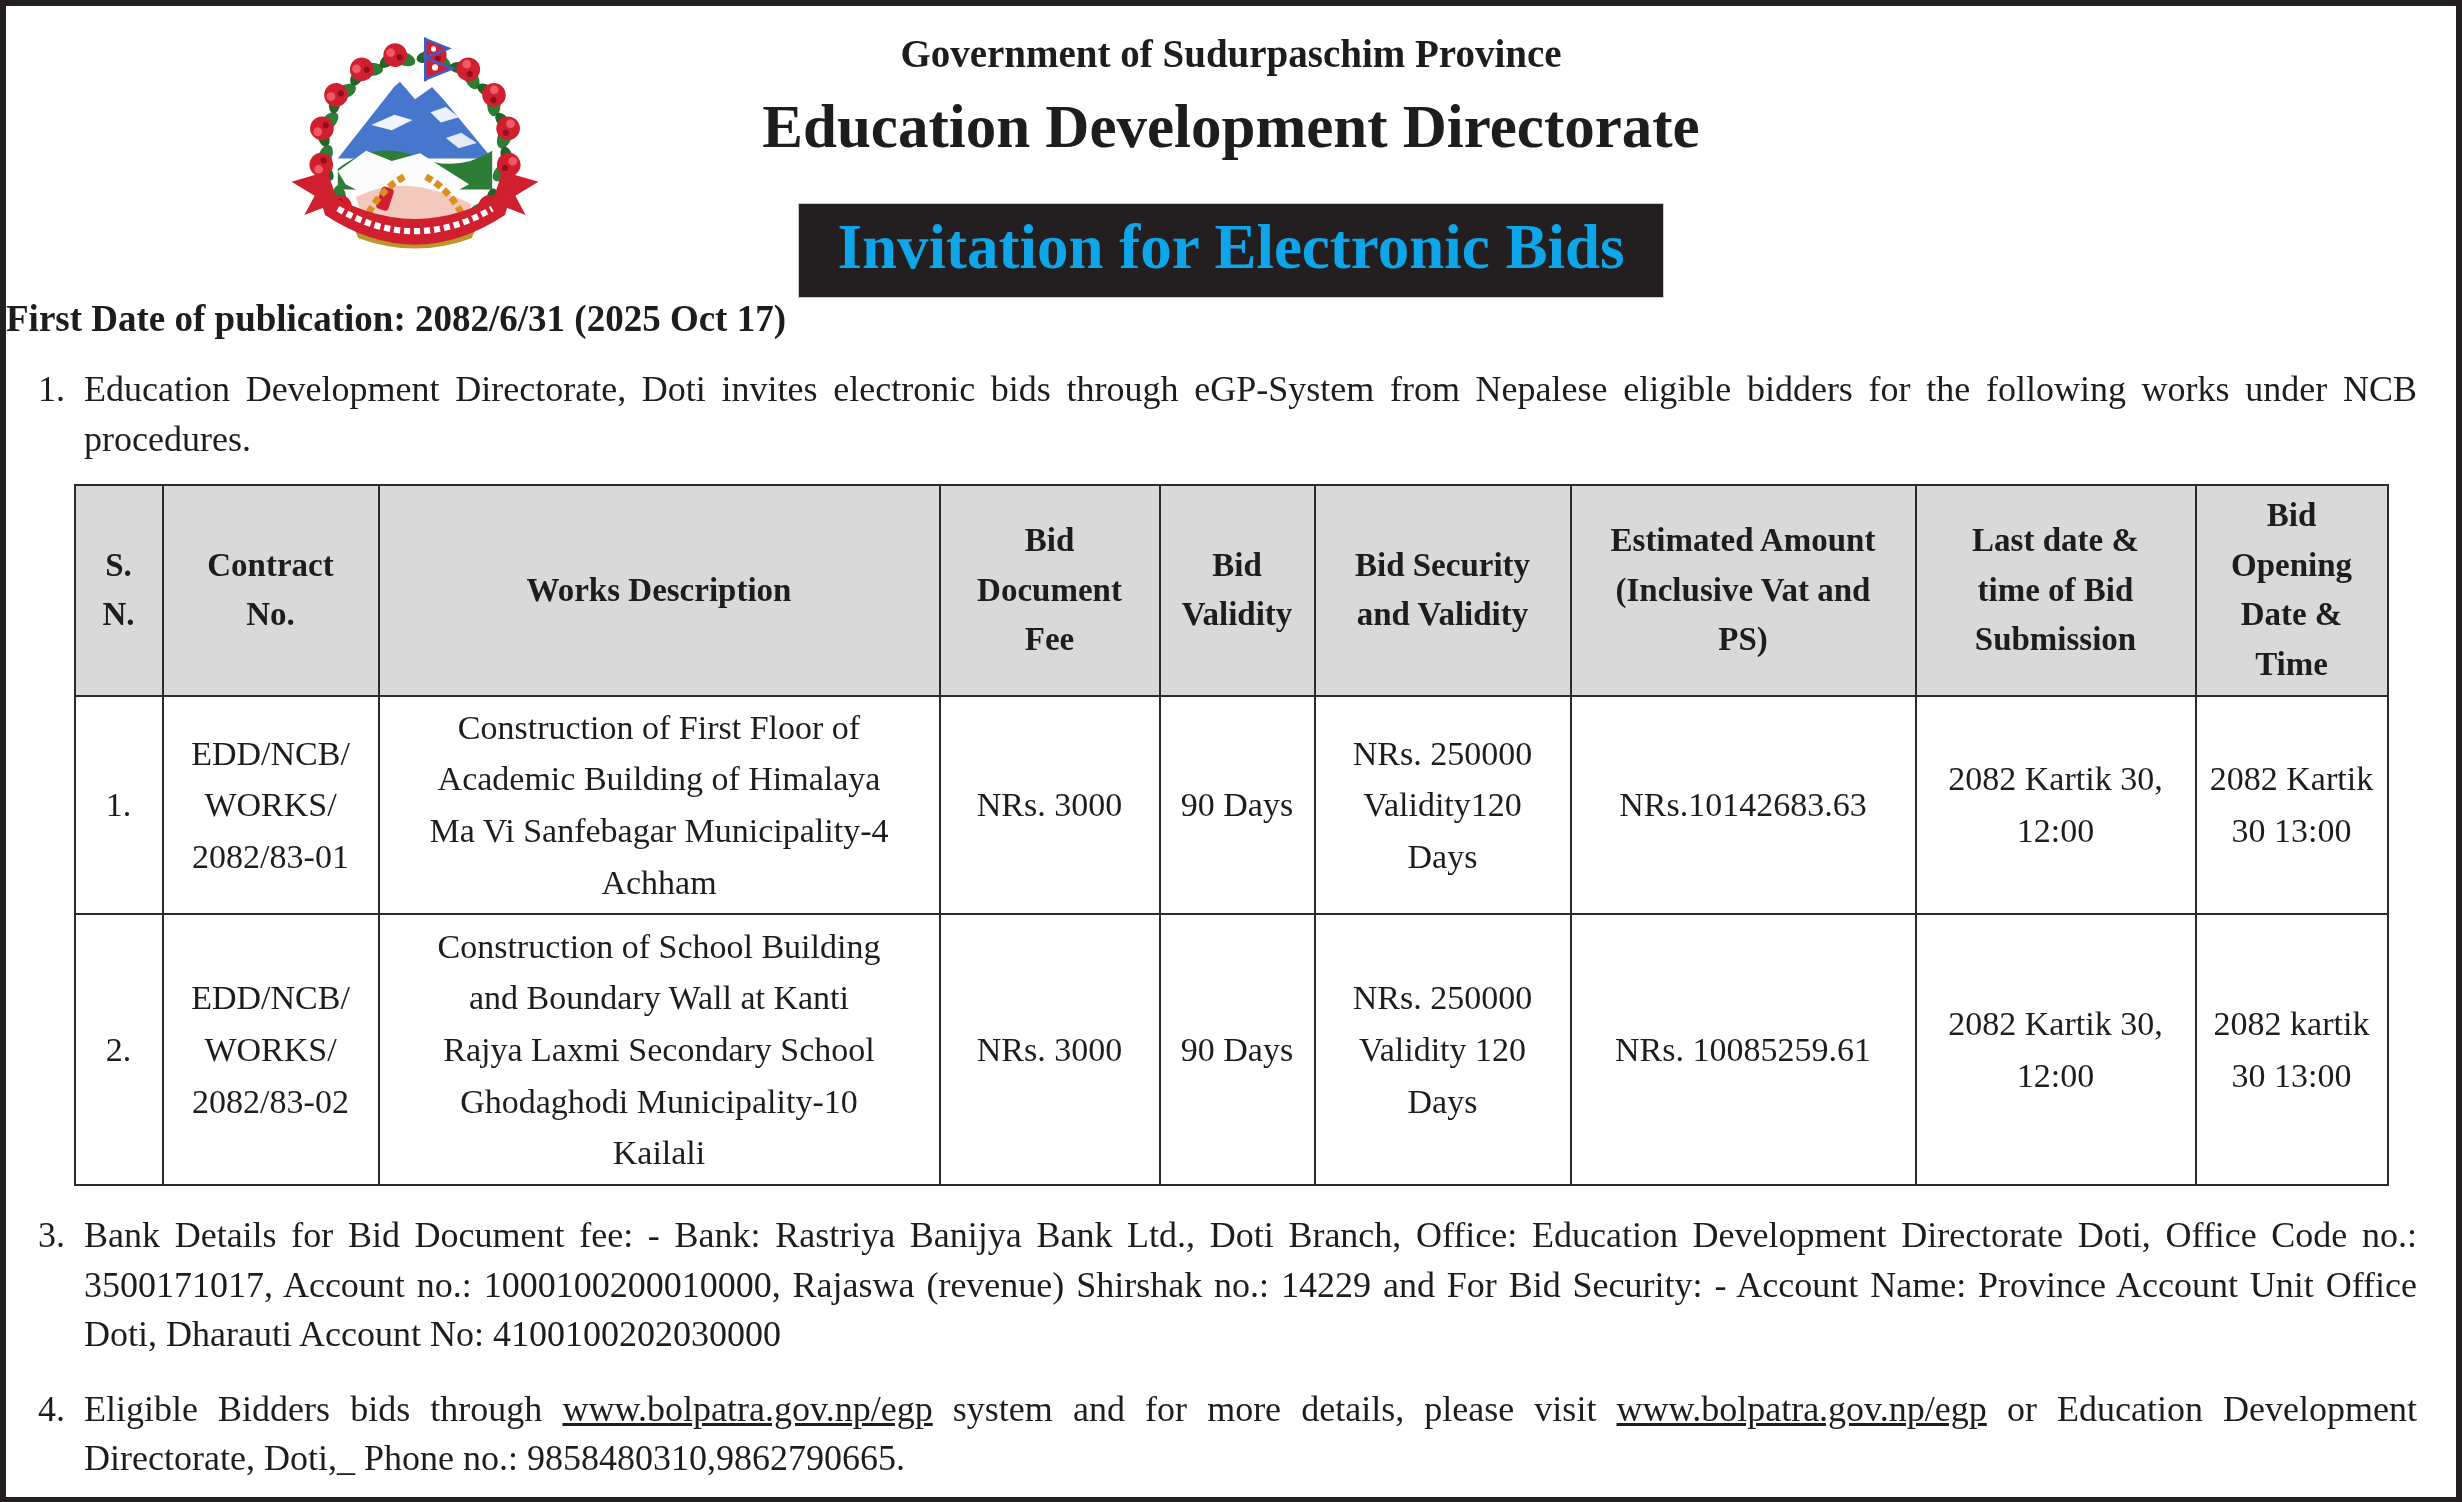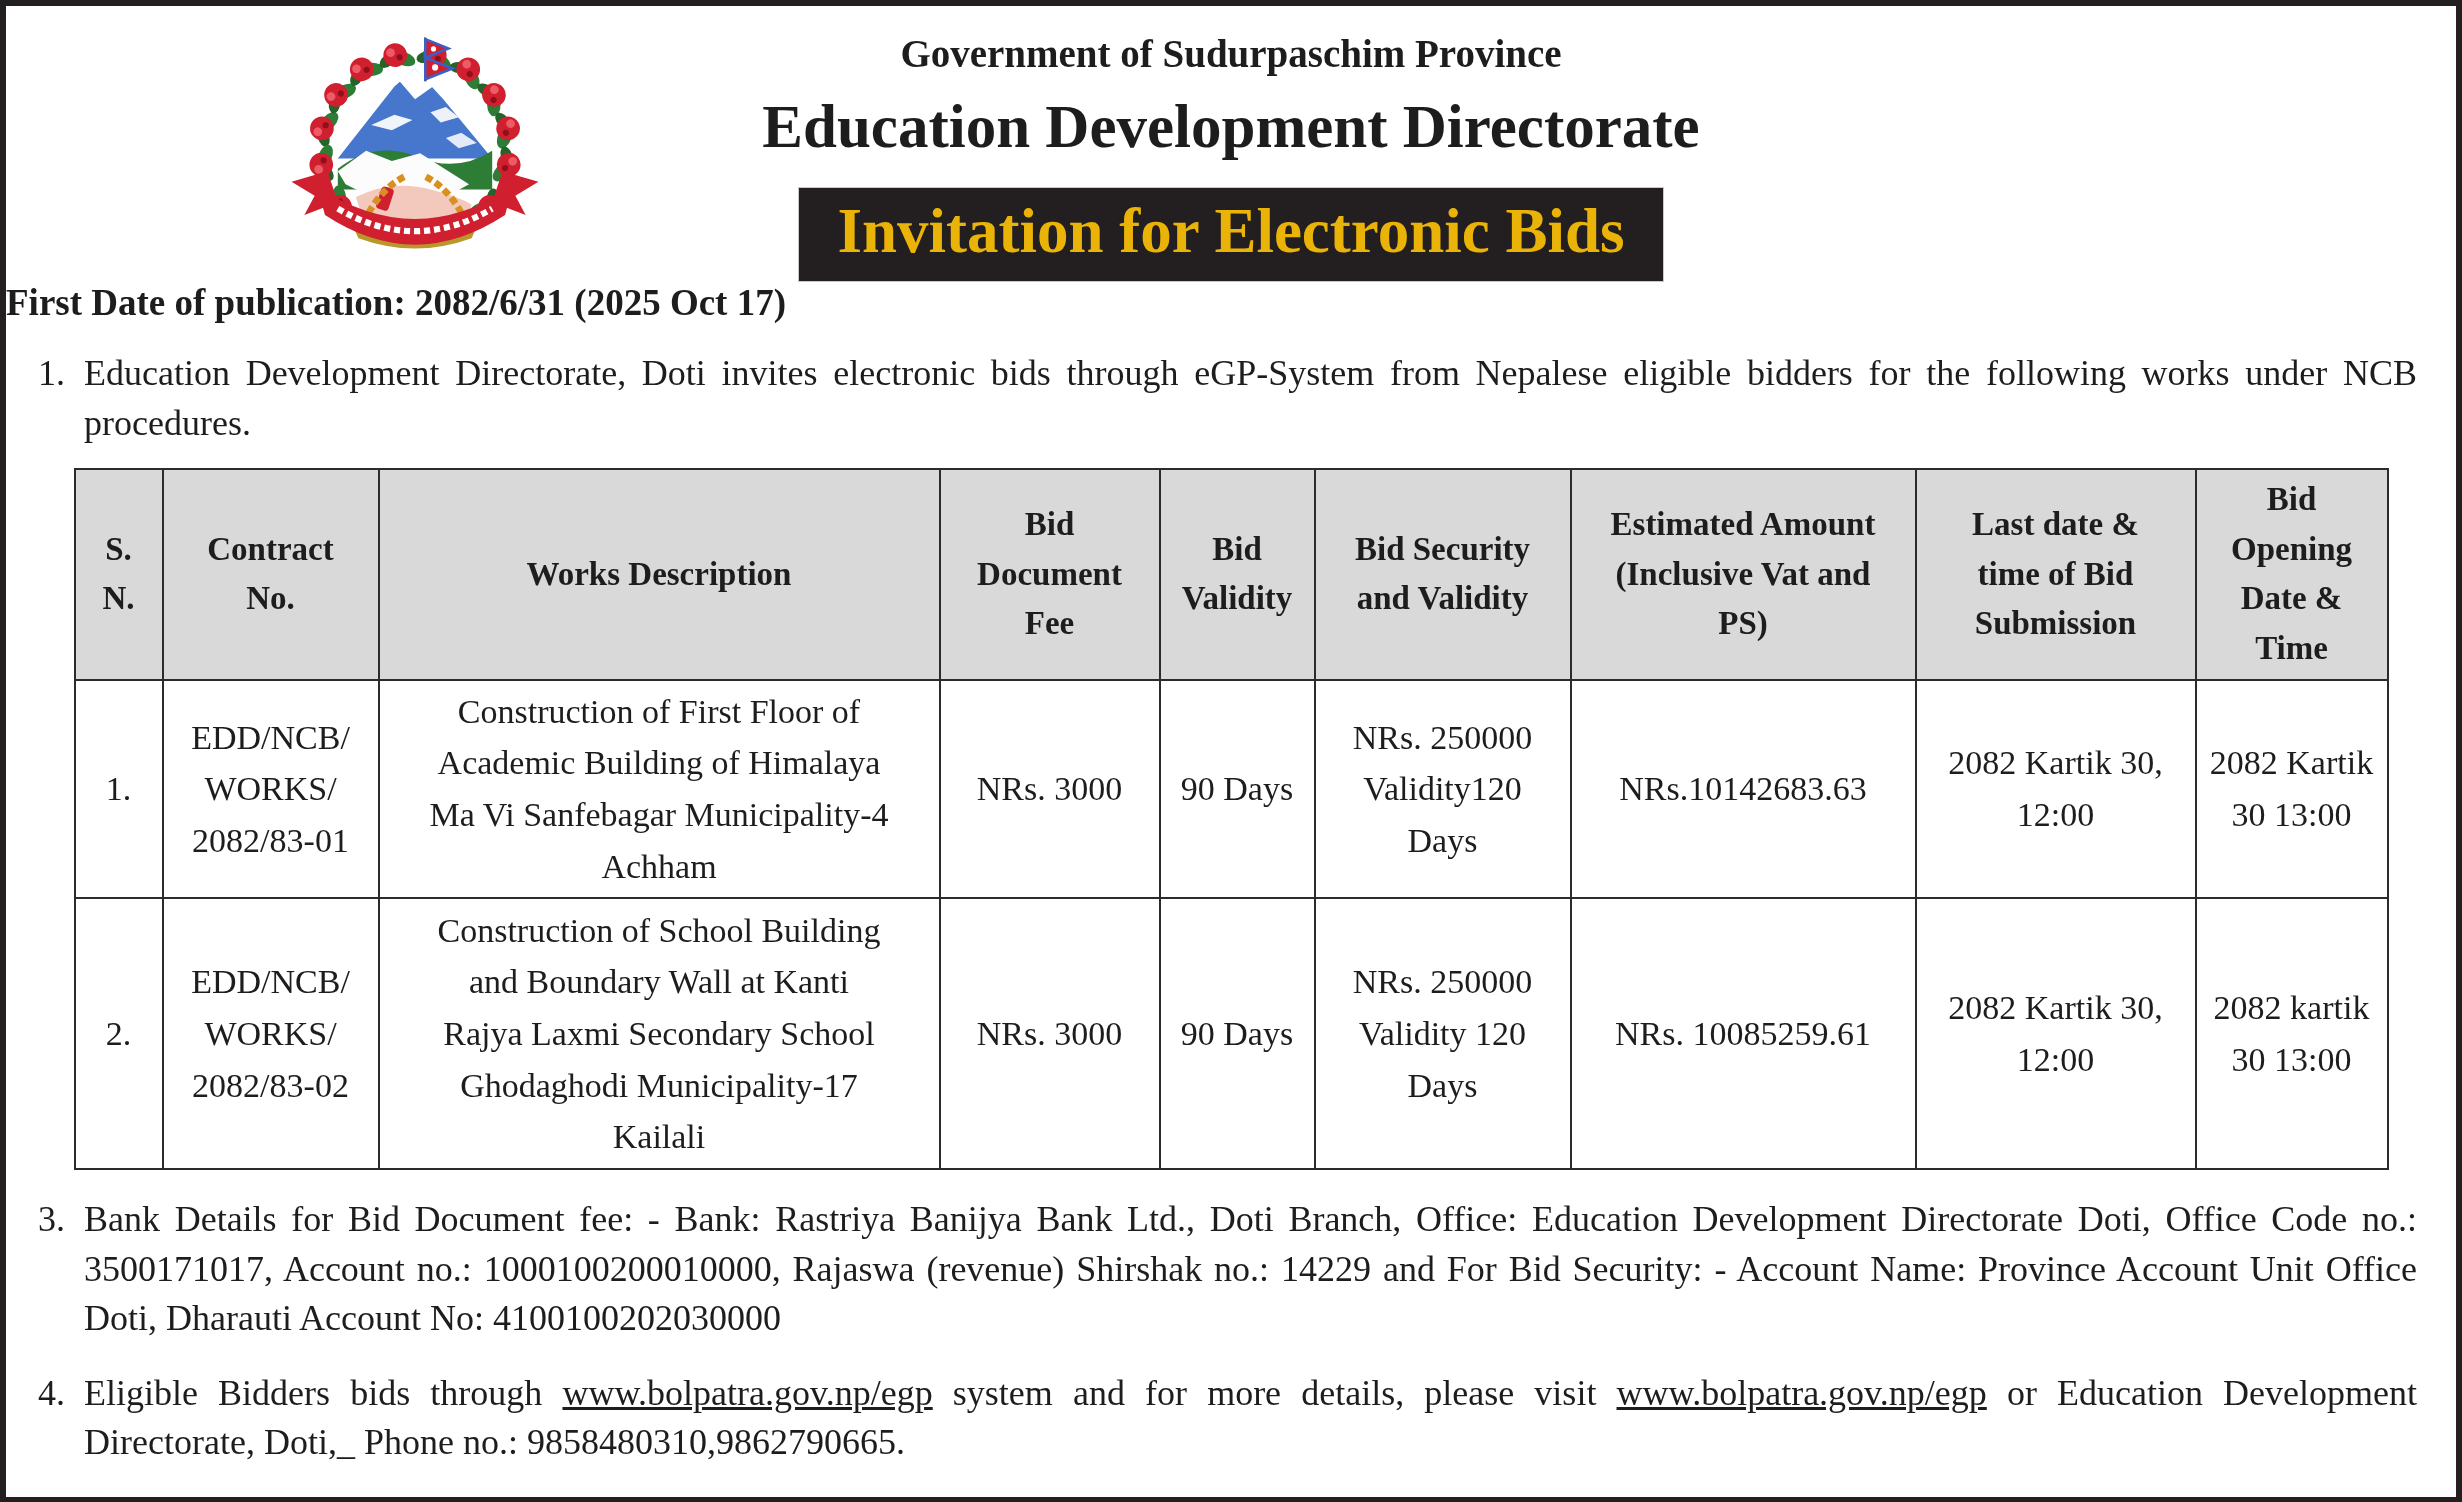--- a/index.html
+++ b/index.html
@@ -7,22 +7,22 @@
   .sheet{position:absolute;inset:0;border:6.8px solid #231f20;background:#ffffff;box-sizing:border-box;overflow:hidden;}
 
   
   .logo{position:absolute;left:278px;top:29px;width:262px;height:247px;}
   .hdr{text-align:center;padding-top:25.4px;}
   .hdr-l1{font-size:39px;font-weight:bold;}
   .hdr-l2{font-size:61px;font-weight:bold;margin-top:16px;}
   .hdr-l3{font-size:39px;font-weight:bold;margin-top:17px;}
 
   .banner-wrap{text-align:center;margin-top:25.4px;}
-  .banner{display:inline-block;background:#231f20;color:#eab308;font-weight:bold;font-size:63px;
-          padding:6.8px 39px 13.5px 39px;outline:1.7px solid #c9c9c9;}
+  .banner{display:inline-block;background:#231f20;color:#0ea5e9;font-weight:bold;font-size:63px;
+          padding:6.8px 39px 13.5px 39px;outline:1.7px solid #c9c9c9;margin-top:16px;}
 
   .pubdate{text-align:left;font-weight:bold;font-size:37px;}
 
   
   .para{position:relative;margin:25.4px 39px 0 32px;padding-left:46px;font-size:36px;line-height:1.37;text-align:justify;}
   .para .num{position:absolute;left:0;top:0;}
   .lnk{text-decoration:underline;}
 
   
   table{border-collapse:collapse;table-layout:fixed;width:2313px;margin:20.3px auto 0 auto;}
@@ -162,21 +162,21 @@
 30 13:00</td>
     </tr>
     <tr class="row-2">
       <td>2.</td>
       <td>EDD/NCB/
 WORKS/
 2082/83-02</td>
       <td>Construction of School Building
 and Boundary Wall at Kanti
 Rajya Laxmi Secondary School
-Ghodaghodi Municipality-17
+Ghodaghodi Municipality-10
 Kailali</td>
       <td>NRs. 3000</td>
       <td>90 Days</td>
       <td>NRs. 250000
 Validity 120
 Days</td>
       <td>NRs. 10085259.61</td>
       <td>2082 Kartik 30,
 12:00</td>
       <td>2082 kartik

